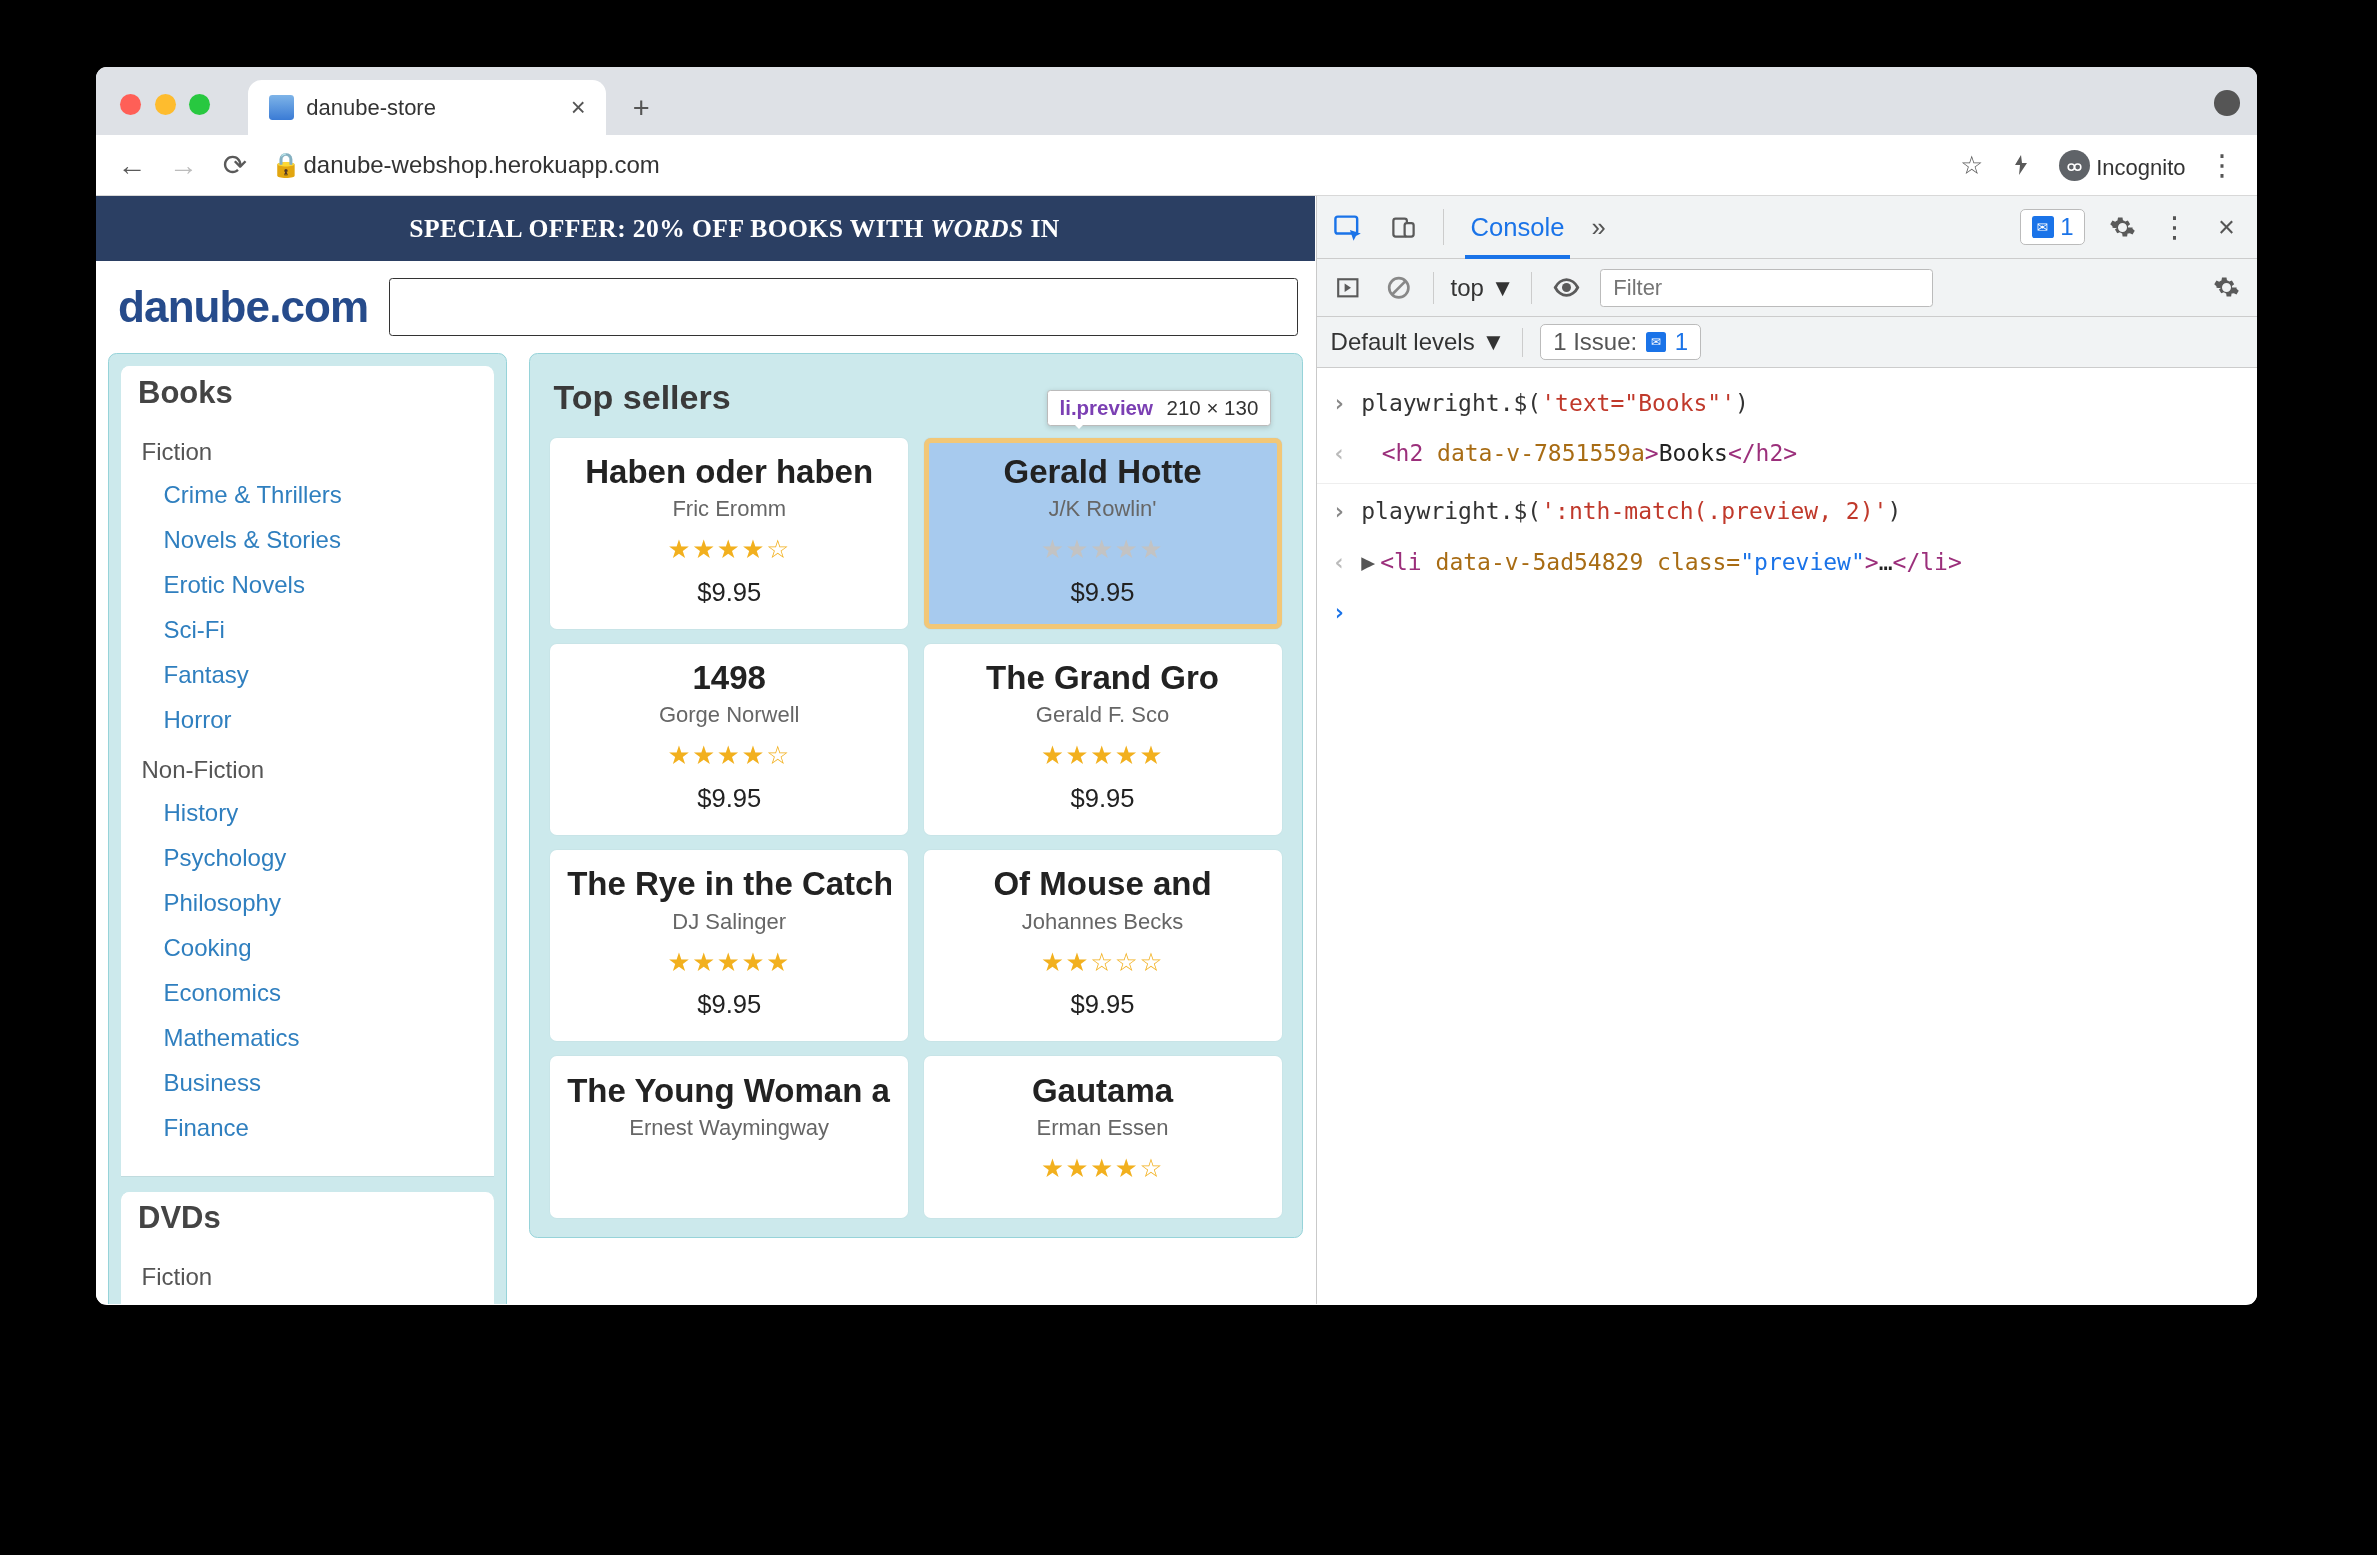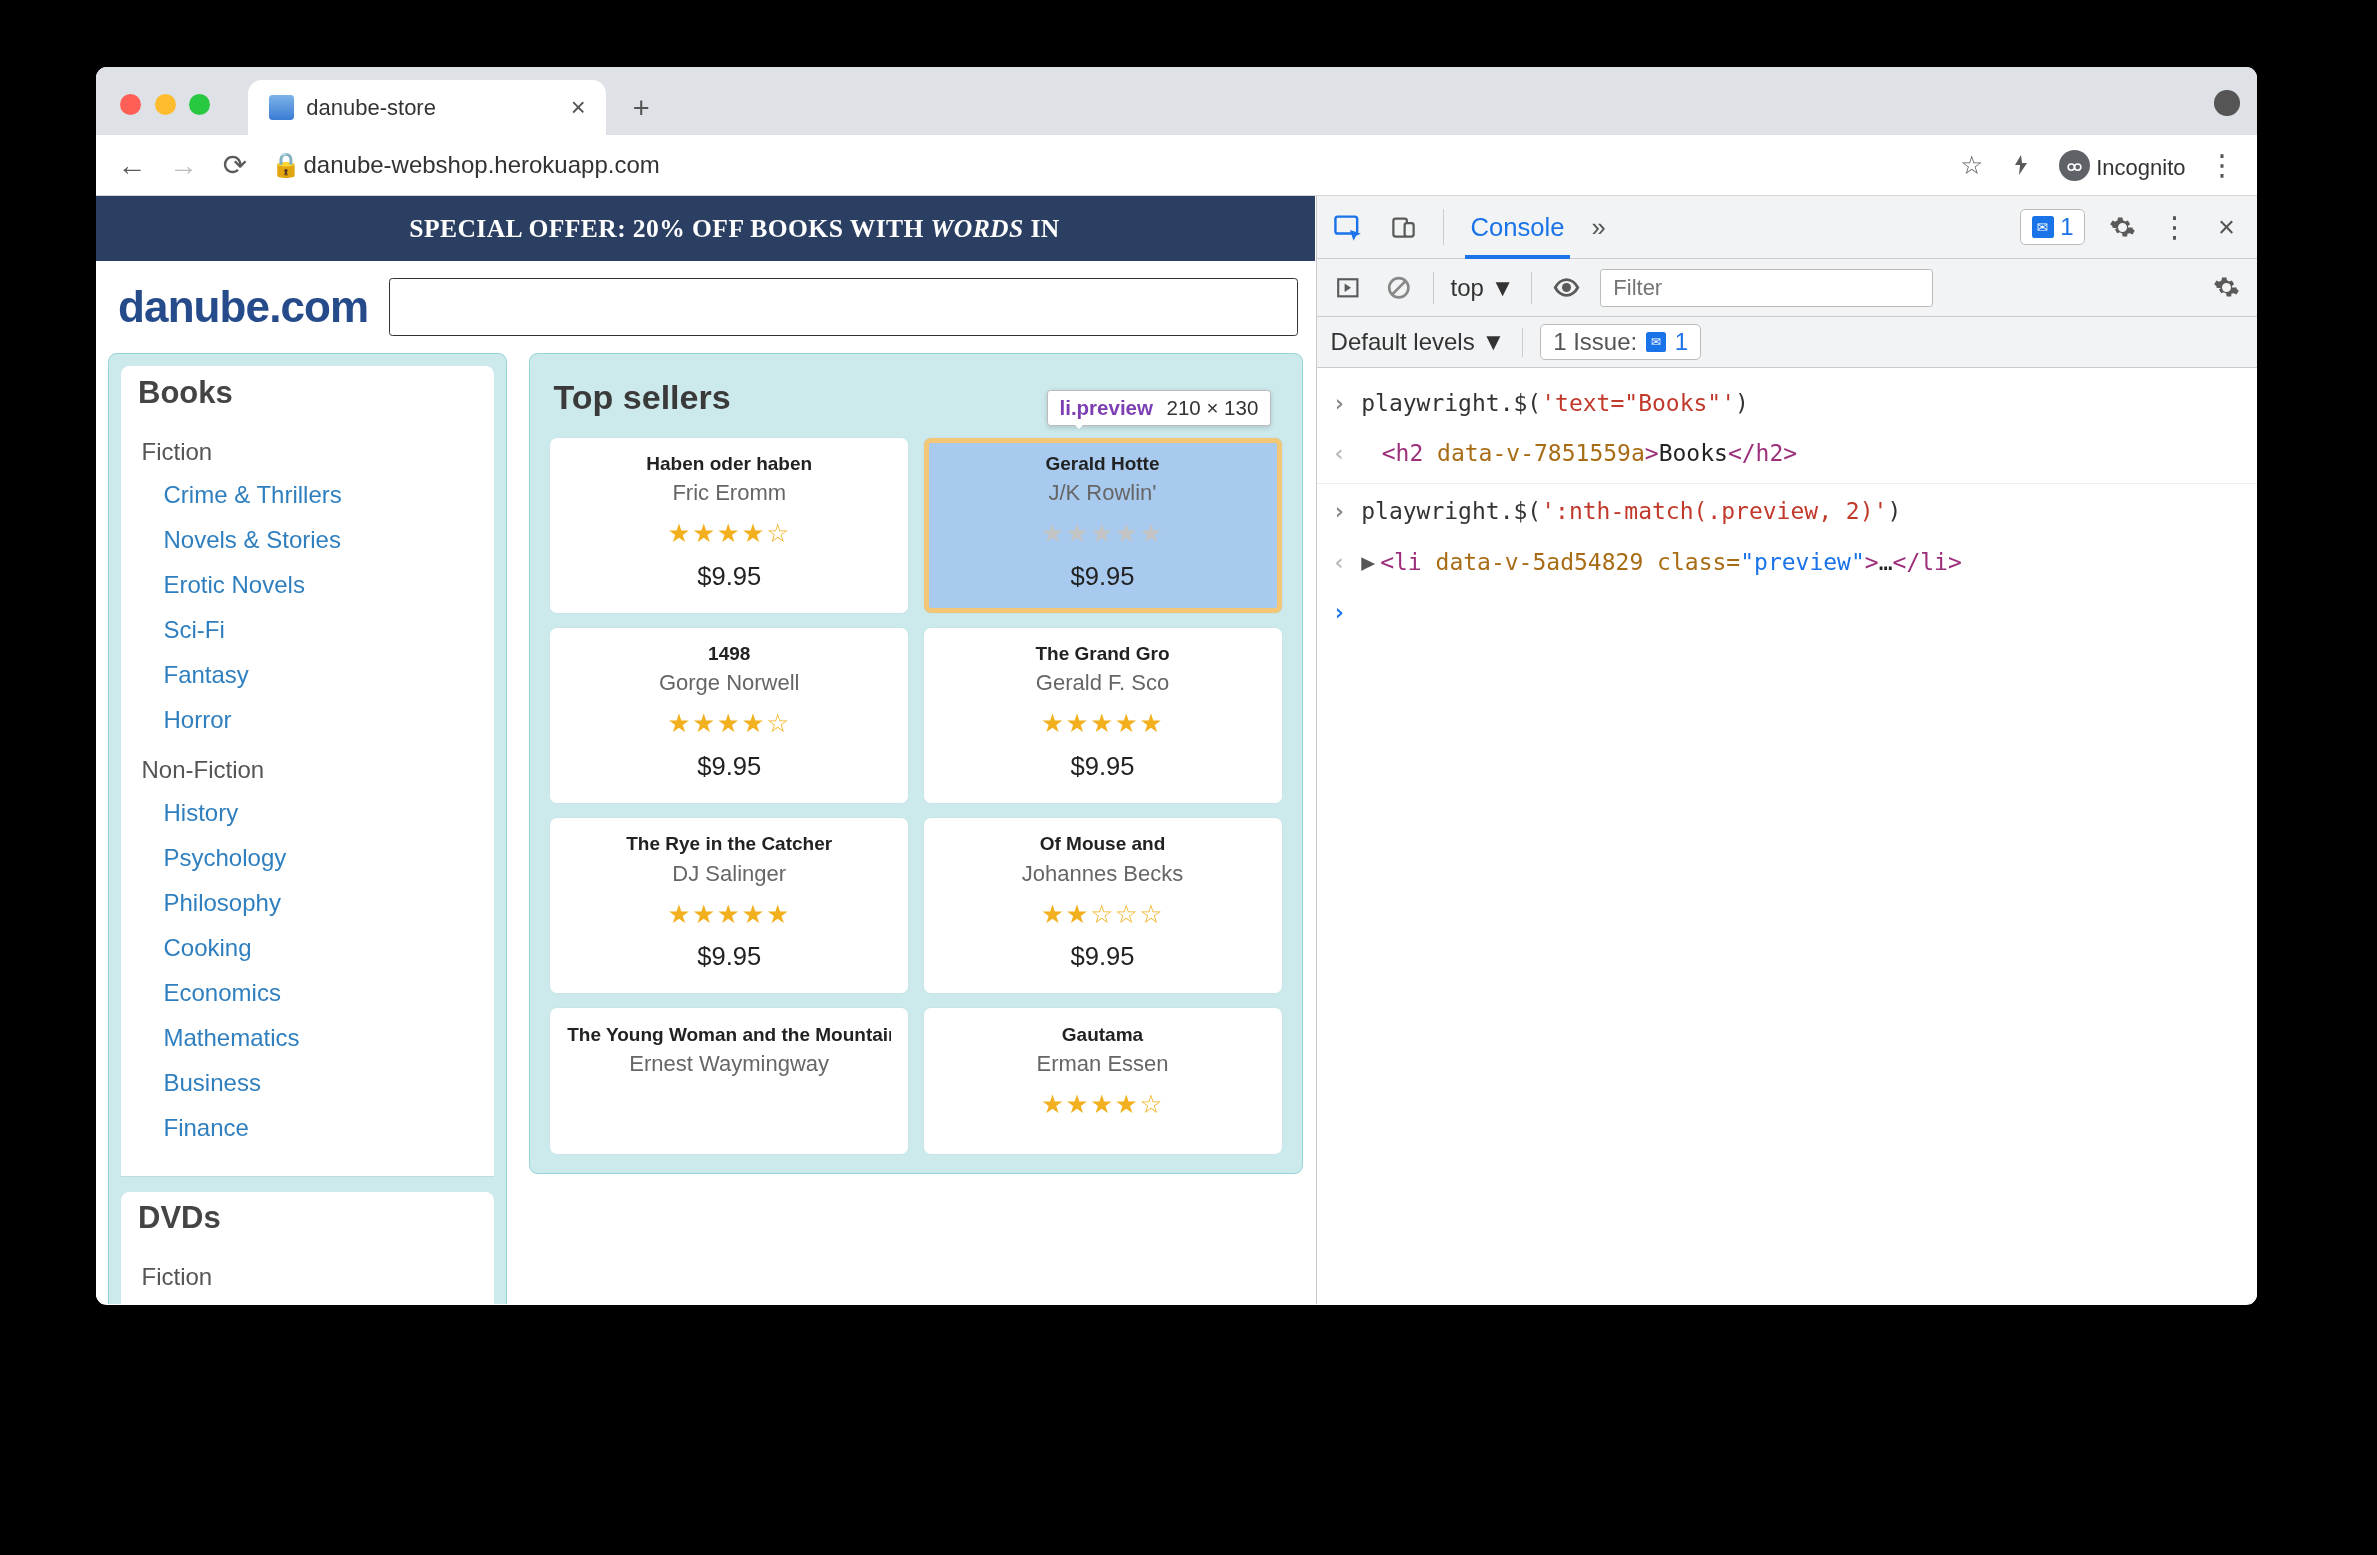--- a/index.html
+++ b/index.html
@@ -42,21 +42,21 @@
   .side-card { background:#fff; border-radius:8.5px 8.5px 0 0; box-shadow:0 0.9px 0 rgba(0,0,0,.06); margin-bottom:15.3px; overflow:hidden;}
   .side-tab { display:inline-block; background:#fff; padding:8.5px 20.5px 8.5px 17px; border-radius:8.5px 8.5px 0 0; font-size:31px; font-weight:600; color:#444;}
   .side-body { background:#fff; padding:5.1px 20.5px 25.6px 20.5px;}
   .side-h { font-size:24px; color:#555; font-weight:500; padding:13.6px 0 6.8px;}
   .side-link { display:block; font-size:24px; color:#2f7fbf; padding:8.5px 0 8.5px 22px; cursor:pointer;}
   .main { flex:1; background:#cce9ec; border:1.7px solid #96d3d9; border-radius:8.5px; padding:19px 20.5px; min-height:767px;}
   .main h2 { font-size:34px; font-weight:700; color:#3a3a3a; margin:5.1px 0 20.5px 3.4px;}
   .grid { display:grid; grid-template-columns:repeat(2,358px); gap:15.3px;}
   .card { background:#fff; border-radius:6.8px; text-align:center; padding:15.3px 17px 22px; box-shadow:0 0 0 0.9px rgba(0,0,0,.02);}
   .card.highlight{position:relative; background:#a7caee; outline:5.1px solid #f2c777; outline-offset:-5.1px;}
-  .ctitle{font-size:19px; color:#222; font-weight:700; margin-bottom:5.1px; white-space:nowrap; overflow:hidden; text-overflow:clip;}
+  .ctitle{font-size:33px; color:#222; font-weight:700; margin-bottom:5.1px; white-space:nowrap; overflow:hidden; text-overflow:clip;}
   .cauth{font-size:22px; color:#666; margin-bottom:12px; white-space:nowrap; overflow:hidden;}
   .stars{color:#f2b01e; font-size:25.6px; letter-spacing:1.7px; margin-bottom:13.6px;}
   .greystars{color:#c3c3c3;}
   .price{font-size:25.6px; color:#222;}
   .tooltip { position:absolute; top:-48px; right:10.2px; background:#fff; border:0.9px solid #bbb; border-radius:3.4px; padding:5.1px 12px; font-size:20.5px; color:#333; box-shadow:0 1.7px 5.1px rgba(0,0,0,.15); display:flex; gap:13.6px;}
   .tooltip .tag{color:#7b3fb3; font-weight:600;}
   .tooltip::after{content:""; position:absolute; bottom:-10.2px; left:25.6px; border:6.8px solid transparent; border-top-color:#fff;}
   
   .dt-tabs { height:63px; border-bottom:0.9px solid #ccc; display:flex; align-items:center; padding:0 13.6px; gap:22px; background:#f1f3f4;}
   .dt-ic{width:34px;height:34px;display:flex;align-items:center;justify-content:center;color:#5a5a5a;}

